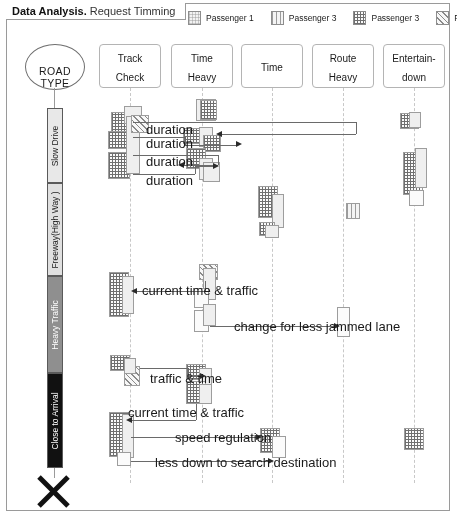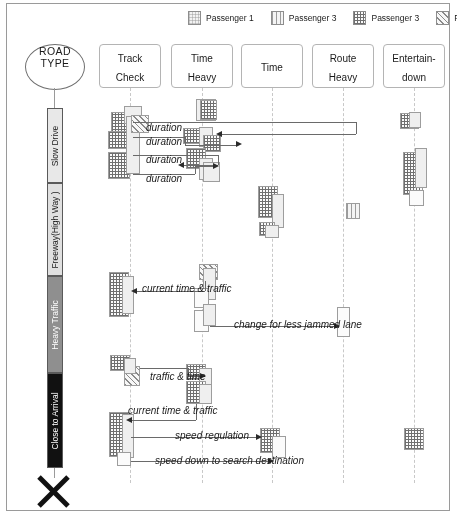--- a/index.html
+++ b/index.html
@@ -24,21 +24,21 @@
   .p2{background-color:#f4f4f4;
       background-image:repeating-linear-gradient(90deg,#9b9b9b 0 1px,transparent 1px 4px);}
   .p3{background-color:#fbfbfb;
       background-image:repeating-linear-gradient(0deg,#6f6f6f 0 1px,transparent 1px 3px),
                        repeating-linear-gradient(90deg,#6f6f6f 0 1px,transparent 1px 3px);}
   .p4{background-color:#f7f7f7;
       background-image:repeating-linear-gradient(45deg,#8a8a8a 0 1px,transparent 1px 4px);}
 
   
   .actor-circle{position:absolute;border:1px solid #6e6e6e;border-radius:50%;background:#fff;
-      display:flex;flex-direction:column;align-items:center;justify-content:flex-start;line-height:1.15;}
+      display:flex;flex-direction:column;align-items:center;justify-content:flex-end;line-height:1.15;}
   .actor-circle span{font-size:10.5px;color:#1a1a1a;letter-spacing:.4px;}
   .actor-stem{position:absolute;width:1px;background:#9a9a9a;}
   .road-seg{position:absolute;border:1px solid #5a5a5a;box-sizing:border-box;display:flex;align-items:center;justify-content:center;}
   .road-seg .vtxt{transform:rotate(-90deg);white-space:nowrap;font-size:8.5px;}
   .xmark{position:absolute;}
 
   
   .head-box{position:absolute;border:1px solid #b4b4b4;border-radius:4px;background:#fff;box-sizing:border-box;
       display:flex;align-items:center;justify-content:center;text-align:center;line-height:1.2;}
   .head-box span{font-size:10px;color:#1a1a1a;}
@@ -47,29 +47,33 @@
   
   .act{position:absolute;border:1px solid #9d9d9d;box-sizing:border-box;}
   .act-plain{background:#fbfbfb;}
   .act-shade{background:#efefef;}
 
   
   .msg-line{position:absolute;background:#6a6a6a;height:1px;}
   .msg-vert{position:absolute;background:#6a6a6a;width:1px;}
   .arrow-r{position:absolute;width:0;height:0;border-top:3.5px solid transparent;border-bottom:3.5px solid transparent;border-left:6px solid #2b2b2b;}
   .arrow-l{position:absolute;width:0;height:0;border-top:3.5px solid transparent;border-bottom:3.5px solid transparent;border-right:6px solid #2b2b2b;}
-  .msg-label{position:absolute;font-size:10px;color:#1a1a1a;white-space:nowrap;background:transparent;font-style:italic;}
+  .msg-label{position:absolute;font-size:13px;color:#1a1a1a;white-space:nowrap;background:transparent;}
 </style>
 </head>
 <body>
 
 <div id="stage">
 
   <div class="frame"></div>
 
+  <div class="title-tab">
+    <span class="t-strong">Data Analysis.</span>
+    <span class="t-norm">Request Timming</span>
+  </div>
 
   <div class="legend" id="legend-root" style="left:188px;">
       <div class="sw p1"></div>
       <div class="lbl">Passenger 1</div>
       <div style="width: 7px;"></div>
       <div class="sw p2"></div>
       <div class="lbl">Passenger 3</div>
       <div style="width: 7px;"></div>
       <div class="sw p3"></div>
       <div class="lbl">Passenger 3</div>
@@ -231,16 +235,16 @@
   <div id="labels-root">
       <div class="msg-label" style="left: 146px; top: 122px;">duration</div>
       <div class="msg-label" style="left: 146px; top: 136px;">duration</div>
       <div class="msg-label" style="left: 146px; top: 154px;">duration</div>
       <div class="msg-label" style="left: 146px; top: 173px;">duration</div>
       <div class="msg-label" style="left: 142px; top: 283px;">current time &amp; traffic</div>
       <div class="msg-label" style="left: 234px; top: 319px;">change for less jammed lane</div>
       <div class="msg-label" style="left: 150px; top: 371px;">traffic &amp; time</div>
       <div class="msg-label" style="left: 128px; top: 405px;">current time &amp; traffic</div>
       <div class="msg-label" style="left: 175px; top: 430px;">speed regulation</div>
-      <div class="msg-label" style="left: 155px; top: 455px;">speed down to search destination</div>
+      <div class="msg-label" style="left: 155px; top: 455px;">less down to search destination</div>
     </div>
 
 </div>
 
 </body></html>

